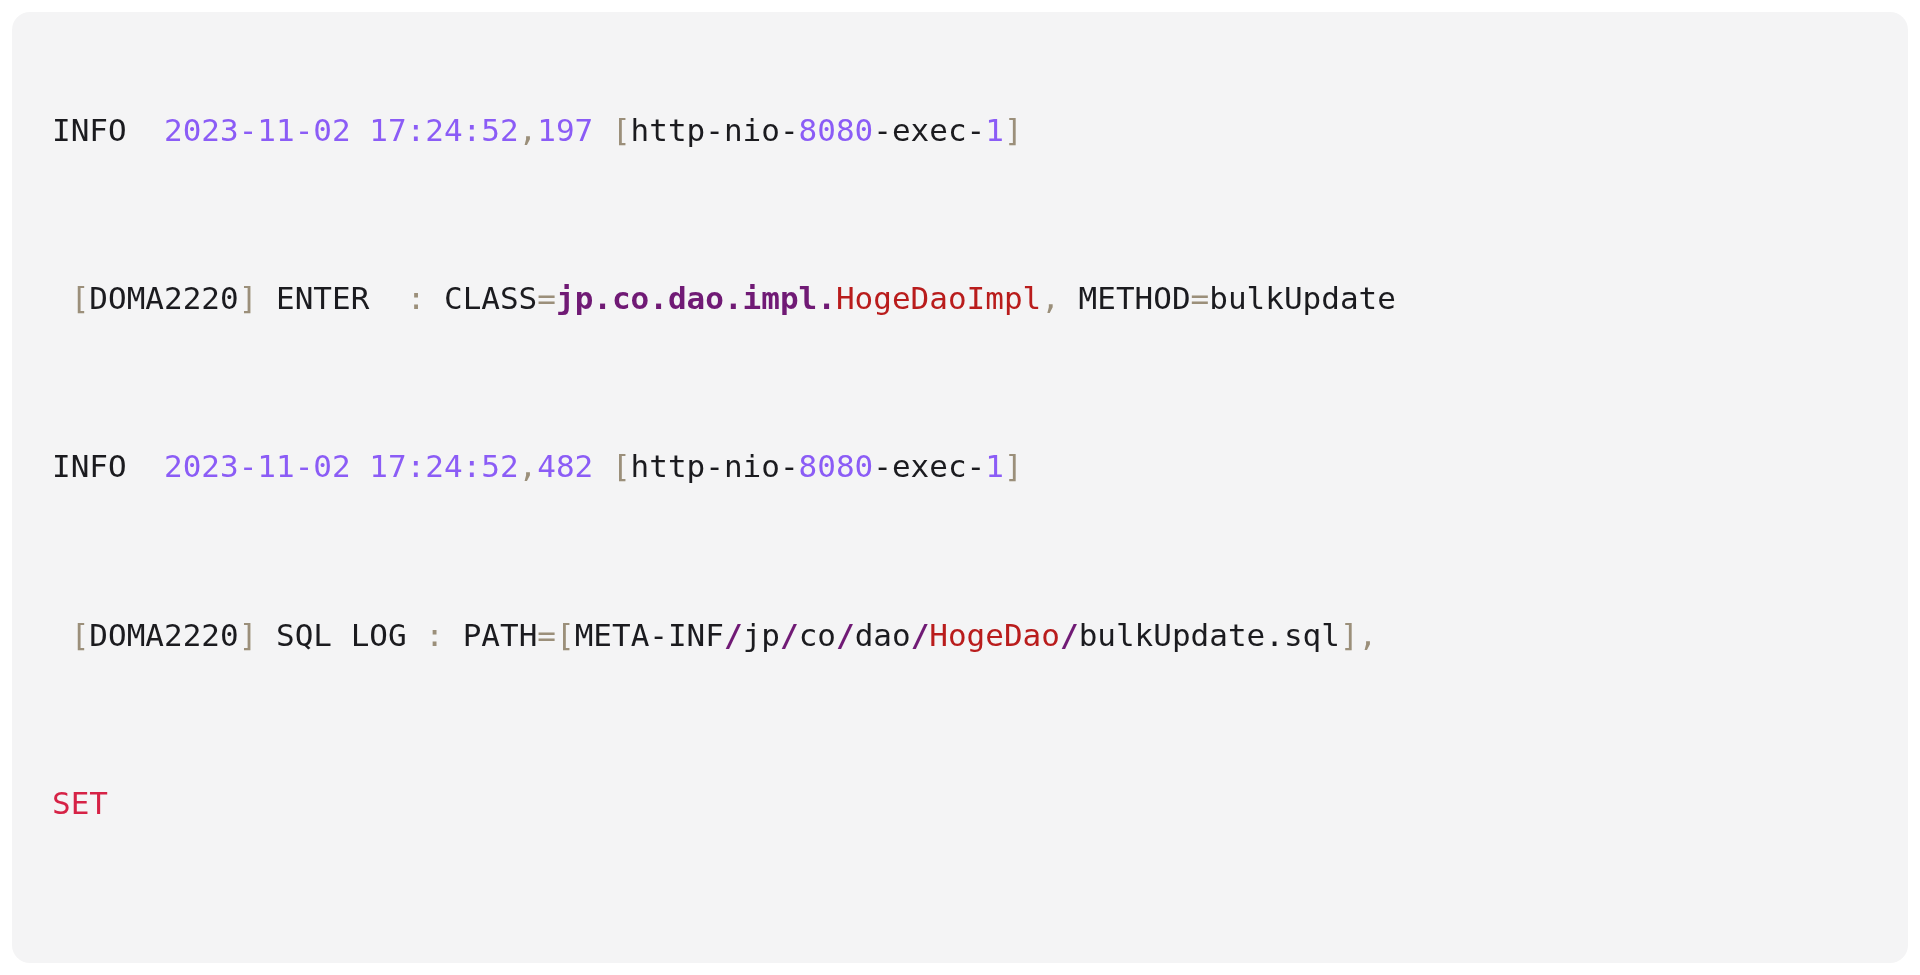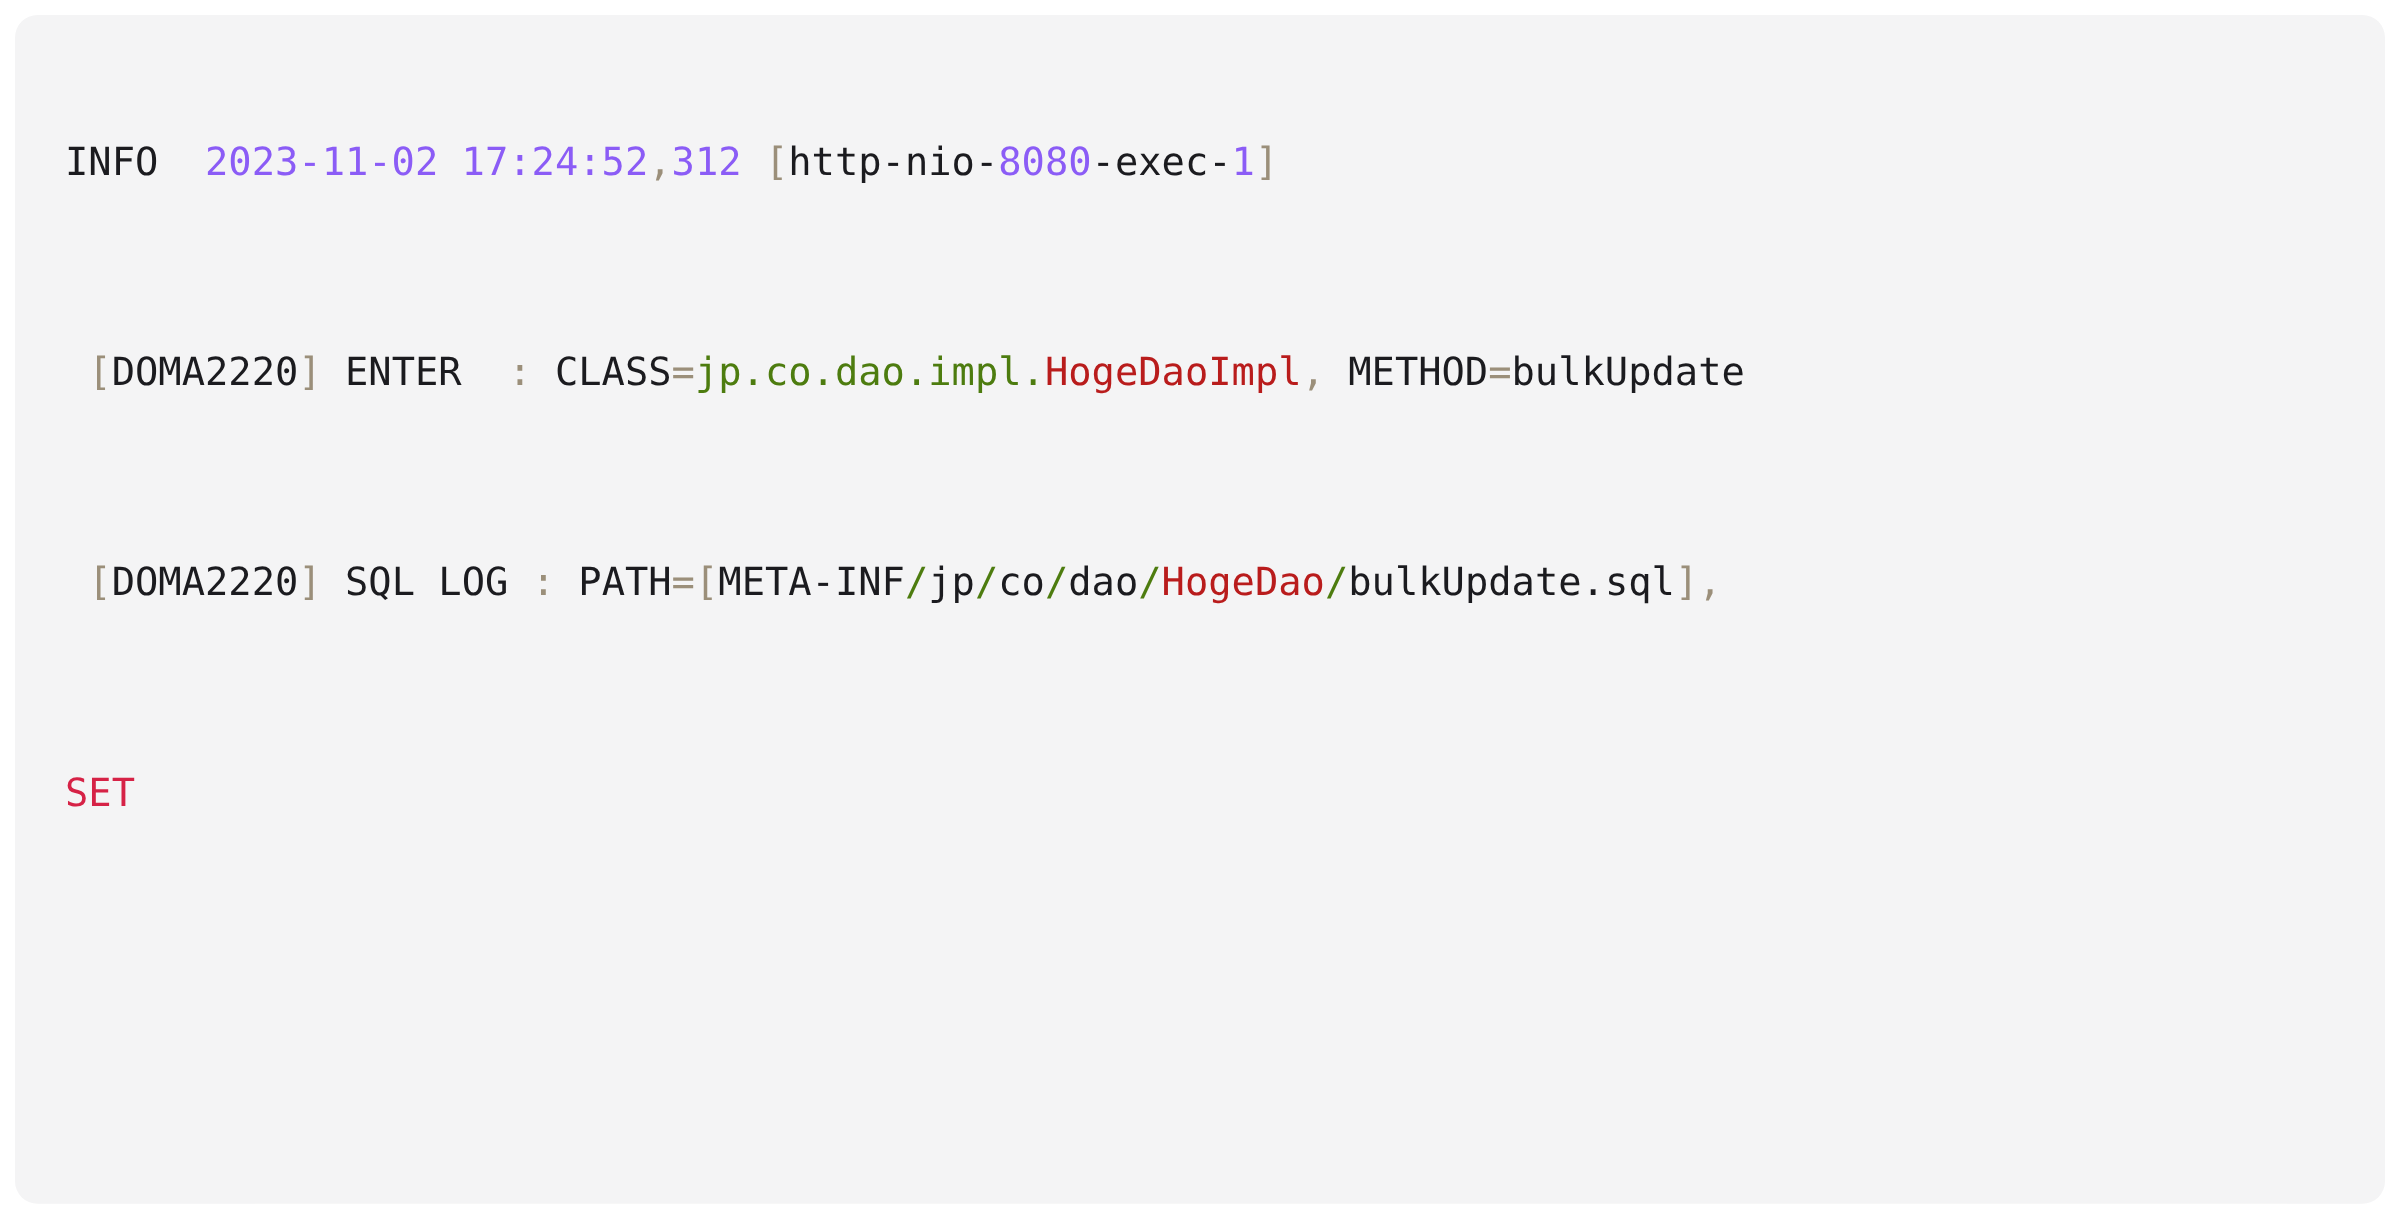--- a/index.html
+++ b/index.html
@@ -25,37 +25,40 @@
   }
   .line {
     white-space: pre;
     margin-bottom: 52px;
   }
   .line:last-child { margin-bottom: 0; }
 
   .c-default { color: #1b1b1f; }
   .c-date    { color: #8b5cf6; }   
   .c-punc    { color: #9b8f7a; }
-  .c-path    { color: #4d7c0f; }   
+  .c-path    { color: #701a75; font-weight: bold; }   
   .c-class   { color: #b91c1c; }   
   .c-keyword { color: #d62246; }   
 </style>
 </head>
 <body>
 
 <div class="code-block">
 
   <div class="line">
-<span class="c-default">INFO  </span><span class="c-date">2023-11-02 17:24:52</span><span class="c-punc">,</span><span class="c-date">312</span><span class="c-default"> </span><span class="c-punc">[</span><span class="c-default">http-nio-</span><span class="c-date">8080</span><span class="c-default">-exec-</span><span class="c-date">1</span><span class="c-punc">]</span>
+<span class="c-default">INFO  </span><span class="c-date">2023-11-02 17:24:52</span><span class="c-punc">,</span><span class="c-date">197</span><span class="c-default"> </span><span class="c-punc">[</span><span class="c-default">http-nio-</span><span class="c-date">8080</span><span class="c-default">-exec-</span><span class="c-date">1</span><span class="c-punc">]</span>
   </div>
 
   <div class="line">
 <span class="c-default"> </span><span class="c-punc">[</span><span class="c-default">DOMA2220</span><span class="c-punc">]</span><span class="c-default"> ENTER  </span><span class="c-punc">: </span><span class="c-default">CLASS</span><span class="c-punc">=</span><span class="c-path">jp.co.dao.impl.</span><span class="c-class">HogeDaoImpl</span><span class="c-punc">, </span><span class="c-default">METHOD</span><span class="c-punc">=</span><span class="c-default">bulkUpdate</span>
   </div>
 
+  <div class="line">
+<span class="c-default">INFO  </span><span class="c-date">2023-11-02 17:24:52</span><span class="c-punc">,</span><span class="c-date">482</span><span class="c-default"> </span><span class="c-punc">[</span><span class="c-default">http-nio-</span><span class="c-date">8080</span><span class="c-default">-exec-</span><span class="c-date">1</span><span class="c-punc">]</span>
+  </div>
 
   <div class="line">
 <span class="c-default"> </span><span class="c-punc">[</span><span class="c-default">DOMA2220</span><span class="c-punc">]</span><span class="c-default"> SQL LOG </span><span class="c-punc">: </span><span class="c-default">PATH</span><span class="c-punc">=</span><span class="c-punc">[</span><span class="c-default">META-INF</span><span class="c-path">/</span><span class="c-default">jp</span><span class="c-path">/</span><span class="c-default">co</span><span class="c-path">/</span><span class="c-default">dao</span><span class="c-path">/</span><span class="c-class">HogeDao</span><span class="c-path">/</span><span class="c-default">bulkUpdate.sql</span><span class="c-punc">]</span><span class="c-punc">,</span>
   </div>
 
 
   <div class="line">
 <span class="c-keyword">SET</span>
   </div>
 

